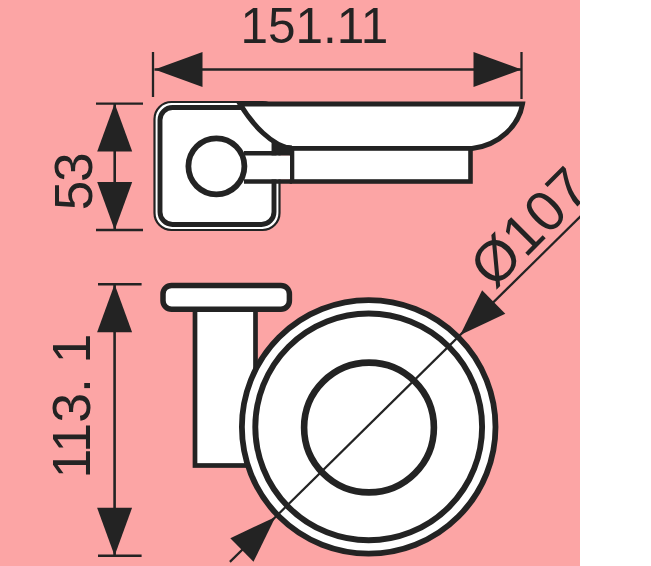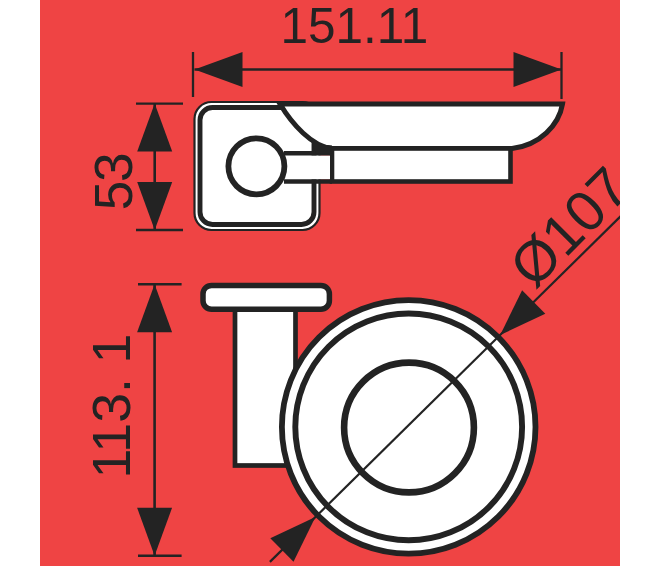--- a/index.html
+++ b/index.html
@@ -1,16 +1,16 @@
 <!DOCTYPE html>
 <html><head>
 <meta charset="utf-8">
 <style>
   html,body{margin:0;padding:0;background:#ffffff;}
-  .wrap{width:580px;height:566px;position:relative;overflow:hidden;background:#ef4444;margin-left:40px;}
+  .wrap{width:580px;height:566px;position:relative;overflow:hidden;background:#fca5a5;}
   text{font-family:"Liberation Sans",sans-serif;fill:#232323;}
 </style>
 </head>
 <body>
 <div class="wrap">
 <svg width="651" height="566" viewBox="0 0 651 566" xmlns="http://www.w3.org/2000/svg">
 
   <rect x="154.5" y="102" width="125" height="128" rx="17" fill="#fff" stroke="#232323" stroke-width="2.2"></rect>
 
   <rect x="160" y="107.5" width="114" height="117" rx="12.5" fill="none" stroke="#232323" stroke-width="4.9"></rect>

